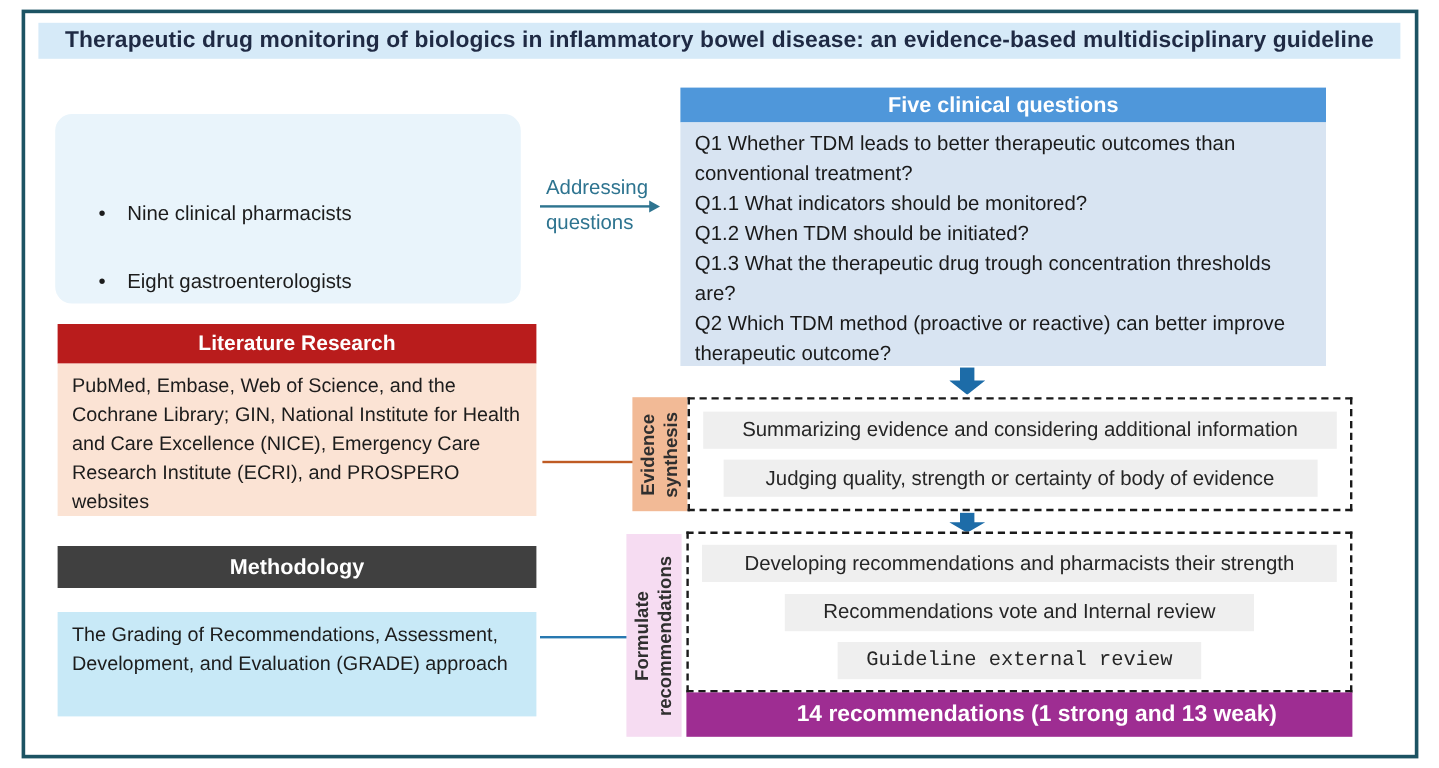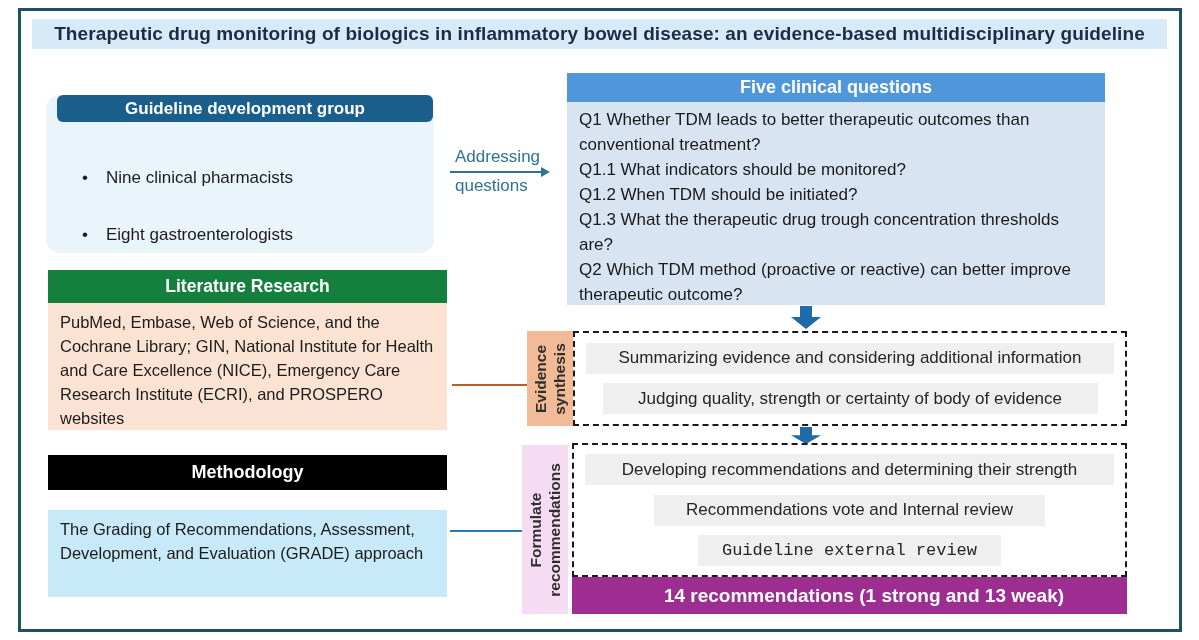--- a/index.html
+++ b/index.html
@@ -21,25 +21,25 @@
   .gdg-header { position:absolute; left:57px; top:95px; width:376px; height:27px;
                 background:#1A5F8C; border-radius:6px; display:flex; align-items:center; justify-content:center; }
   .gdg-header span { color:#ffffff; font-weight:700; font-size:17px; }
   .gdg-list { position:absolute; left:60px; top:133px; width:360px; }
   .bullet-item { position:relative; padding-left:46px; font-size:17px; line-height:25px; color:#1C1C1C;margin-top:32px; }
   .bullet-item::before { content:"•"; position:absolute; left:22px; font-size:17px; }
 
   
   .hd { display:flex; align-items:center; justify-content:center; color:#fff; font-weight:700; }
 
-  .lit-header { position:absolute; left:48px; top:270px; width:399px; height:33px; background:#15803d; font-size:17.5px; }
+  .lit-header { position:absolute; left:48px; top:270px; width:399px; height:33px; background:#b91c1c; font-size:17.5px; }
   .lit-body { position:absolute; left:48px; top:303px; width:399px; height:127px; background:#FBE3D4;
               padding:7px 12px 0 12px; font-size:16.5px; line-height:24px; color:#1C1C1C; }
 
-  .meth-header { position:absolute; left:48px; top:455px; width:399px; height:35px; background:#000000; font-size:18px; }
+  .meth-header { position:absolute; left:48px; top:455px; width:399px; height:35px; background:#404040; font-size:18px; }
   .meth-body { position:absolute; left:48px; top:510px; width:399px; height:87px; background:#C8E9F7;
                padding:7px 12px 0 12px; font-size:16.5px; line-height:24px; color:#1C1C1C; }
 
   
   .addr-line1 { position:absolute; left:455px; top:147px; font-size:17px; color:#2E7490; }
   .addr-line2 { position:absolute; left:455px; top:176px; font-size:17px; color:#2E7490; }
 
   
   .harrow { position:absolute; height:10px; }
   .harrow .line { position:absolute; left:0; right:8px; top:4px; height:2px; }
@@ -94,23 +94,20 @@
 
 <div id="canvas">
 
   <div class="frame"></div>
 
   <div class="title-bar">
     <span class="t">Therapeutic drug monitoring of biologics in inflammatory bowel disease: an evidence-based multidisciplinary guideline</span>
   </div>
 
   <div class="gdg-body"></div>
-  <div class="gdg-header">
-    <span>Guideline development group</span>
-  </div>
   <div class="gdg-list">
     <div class="bullet-item">Nine clinical pharmacists</div>
     <div class="bullet-item">Eight gastroenterologists</div>
     <div class="bullet-item">Four experts in TDM</div>
     <div class="bullet-item">Two methodologists</div>
   </div>
 
   <div class="lit-header hd">
     <span>Literature Research</span>
   </div>
@@ -156,21 +153,21 @@
     <div class="step-bar w96">Summarizing evidence and considering additional information</div>
     <div class="step-bar w90">Judging quality, strength or certainty of body of evidence</div>
   </div>
 
   <div class="down-arrow" id="down-arrow-2"></div>
 
   <div class="vlabel" id="formulate-label">
     <span class="vtext">Formulate recommendations</span>
   </div>
   <div class="dashed-box" id="formulate-box">
-    <div class="step-bar w96">Developing recommendations and determining their strength</div>
+    <div class="step-bar w96">Developing recommendations and pharmacists their strength</div>
     <div class="step-bar w71">Recommendations vote and Internal review</div>
     <div class="step-bar w55">Guideline external review</div>
   </div>
 
   <div class="outcome-bar">
     <span>14 recommendations (1 strong and 13 weak)</span>
   </div>
 
 </div>
 

